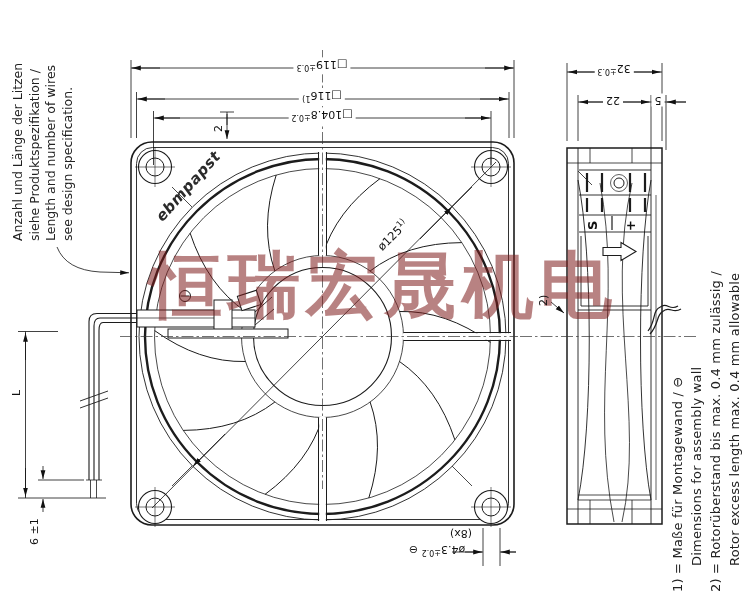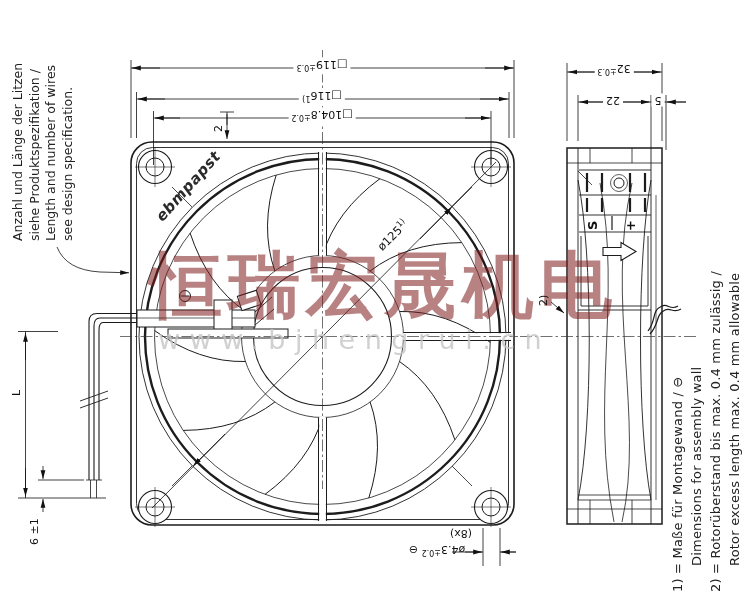--- a/index.html
+++ b/index.html
@@ -190,21 +190,20 @@
       <path d="M578 102 H651 M651 102 H666 M666 102 H686"></path>
       <line x1="606" y1="102" x2="579.5" y2="102" marker-end="url(#arr)"></line>
       <line x1="623" y1="102" x2="649.5" y2="102" marker-end="url(#arr)"></line>
       <line x1="686" y1="102" x2="667" y2="102" marker-end="url(#arr)"></line>
 
       <line x1="551" y1="302" x2="564" y2="313" marker-end="url(#arr)"></line>
     </g>
   </svg>
 
   <div class="wm-cn">恒瑞宏晟机电</div>
-  <div class="wm-url">www.bjhengrui.cn</div>
 
   <div class="logo" style="left:152px;top:213px;">ebmpapst</div>
 
   <div class="lbl rot180" style="left:322px;top:66px;">
     <span>□119</span><span class="sup">±0.3</span>
   </div>
   <div class="lbl rot180" style="left:322px;top:97px;">
     <span>□116</span><span class="sup">1)</span>
   </div>
   <div class="lbl rot180" style="left:322px;top:116px;">

